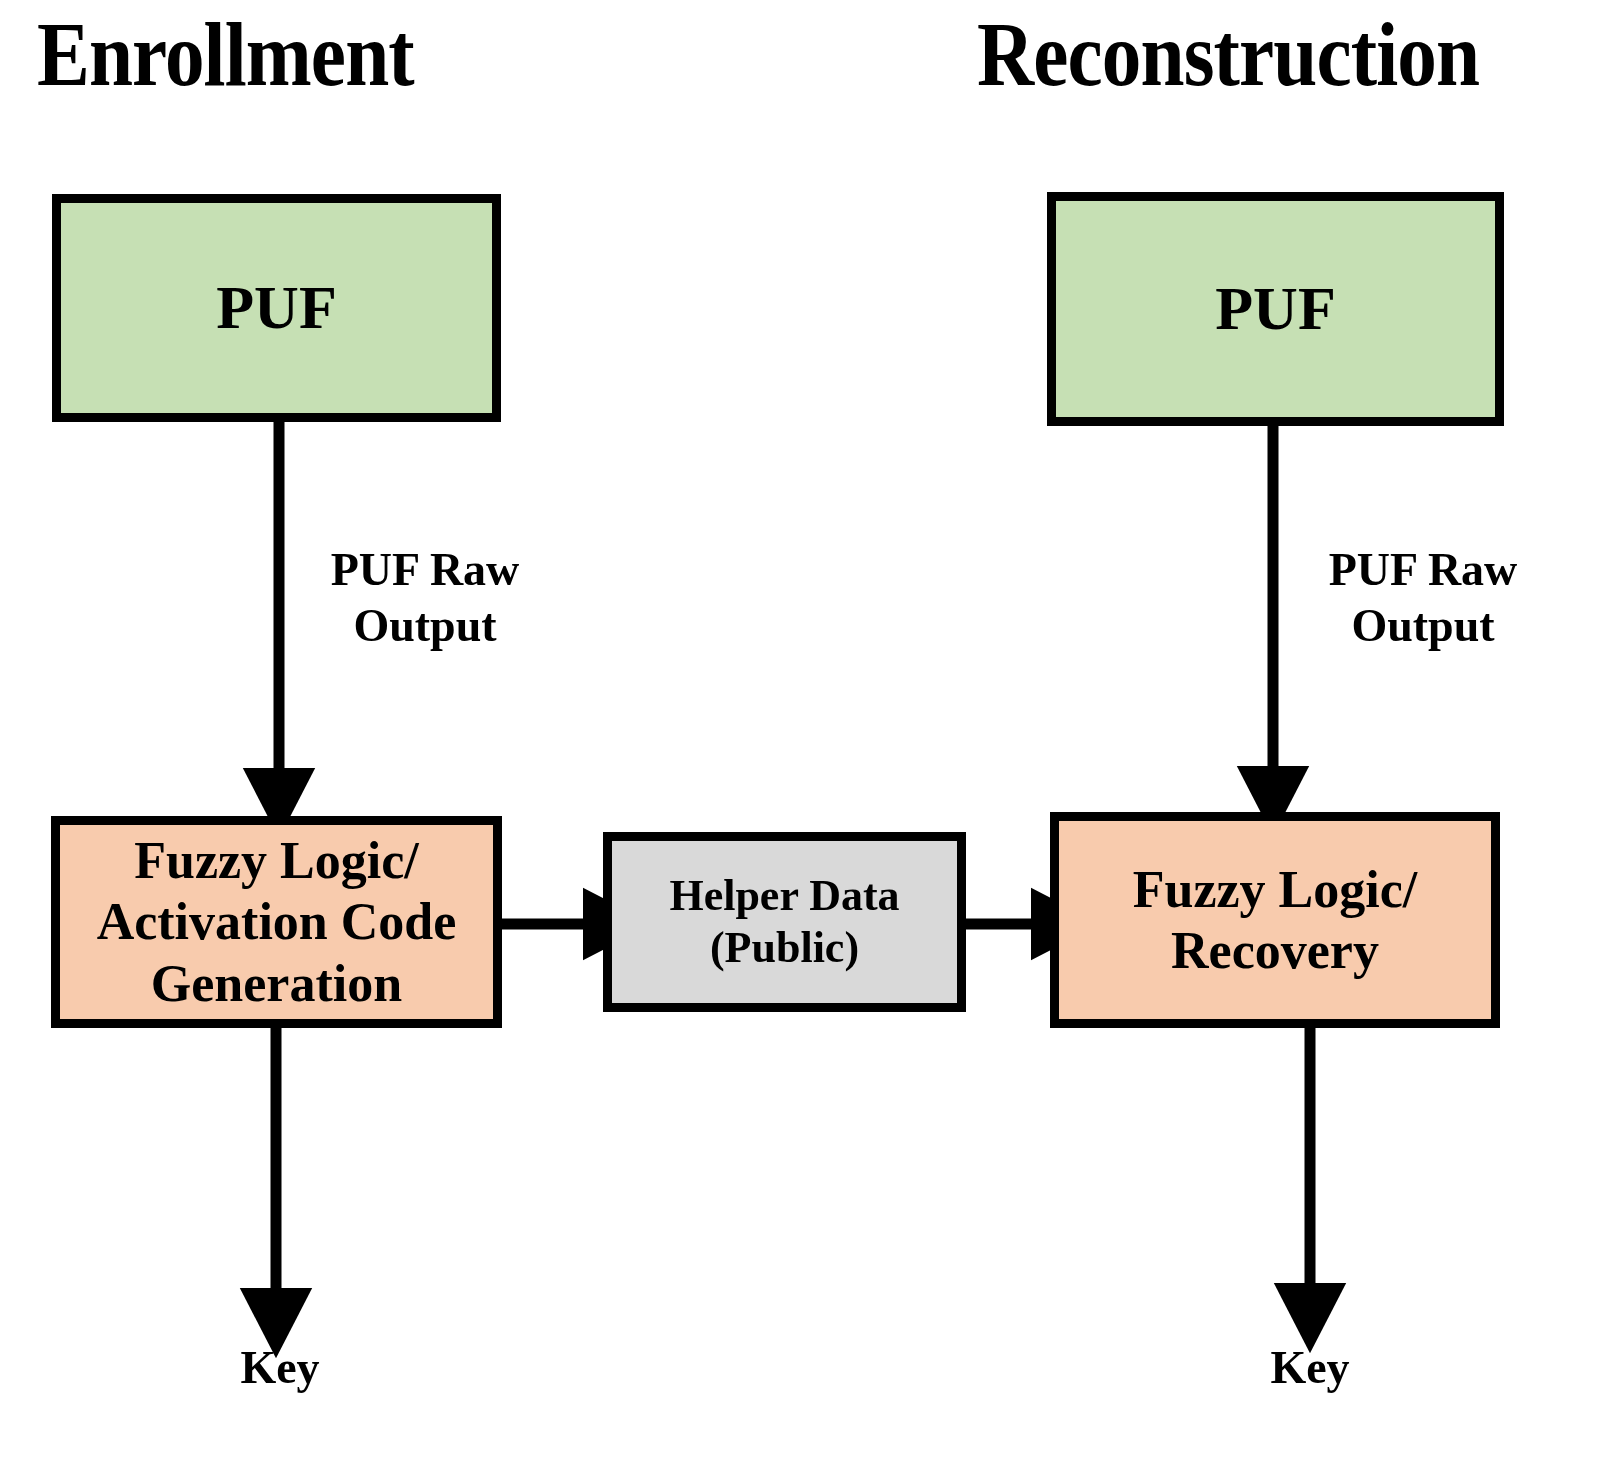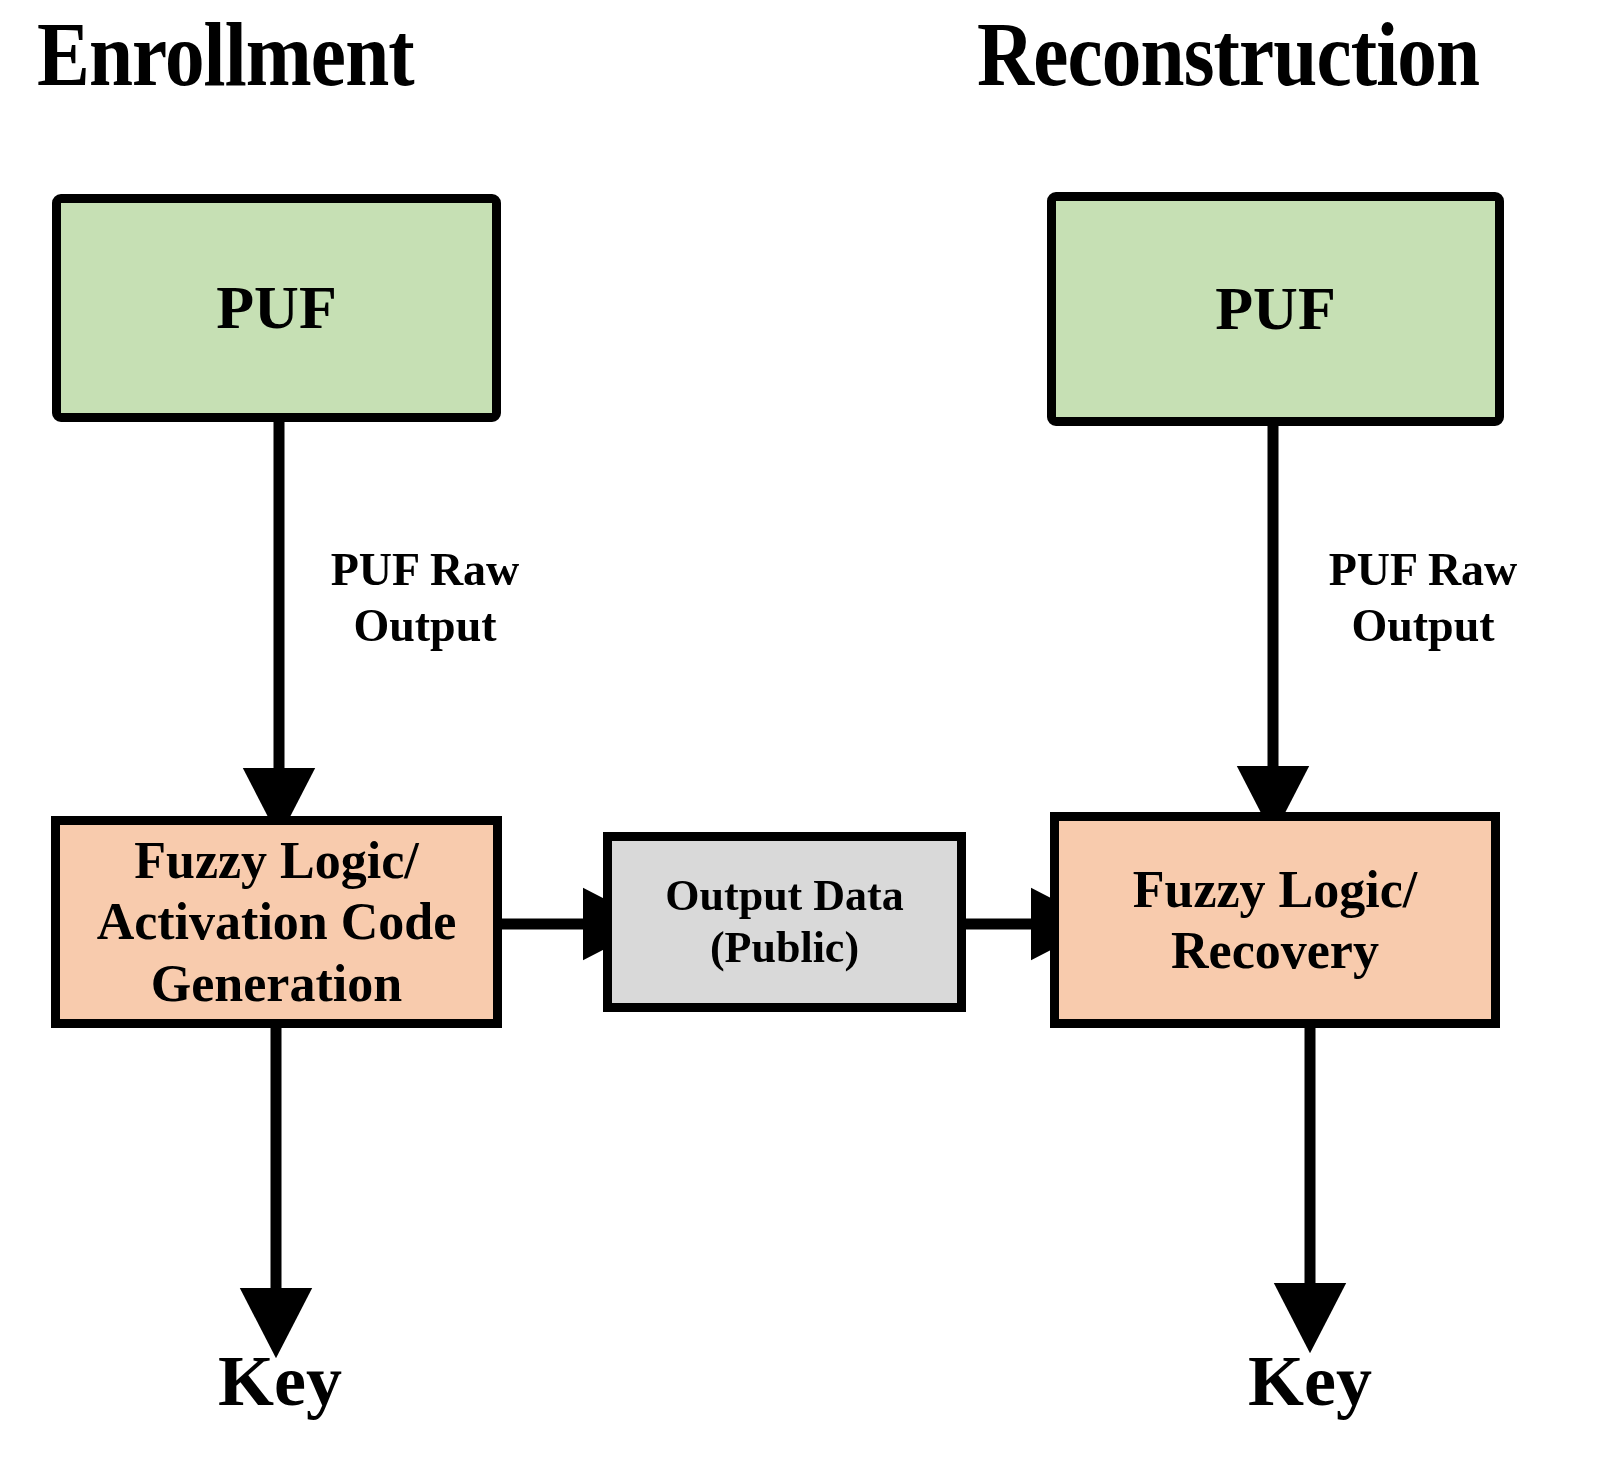--- a/index.html
+++ b/index.html
@@ -47,21 +47,21 @@
     font-weight: bold;
     z-index: 3;
   }
   .node .node-label {
     display: block;
     width: 100%;
     white-space: pre-line;
     line-height: 1.18;
   }
 
-  .node.puf { font-size: 62px; border-radius: 9px; }
+  .node.puf { font-size: 62px; }
   .node.fuzzy { font-size: 52px; }
   .node.helper { font-size: 44px; }
 
   
   #puf-enroll   { left: 27px;   top: 194px; width: 449px; height: 228px; }
   #puf-recon    { left: 1022px; top: 192px; width: 457px; height: 234px; }
   #fuzzy-enroll { left: 26px;   top: 816px; width: 451px; height: 212px; }
   #fuzzy-recon  { left: 1025px; top: 812px; width: 450px; height: 216px; }
   #helper-data  { left: 578px;  top: 832px; width: 363px; height: 180px; }
 
@@ -77,21 +77,21 @@
     white-space: pre-line;
     z-index: 4;
   }
   #label-raw-left  { left: 270px;  top: 542px; width: 260px; }
   #label-raw-right { left: 1268px; top: 542px; width: 260px; }
 
   .key-label {
     position: absolute;
     font-family: "Liberation Serif", "DejaVu Serif", serif;
     font-weight: bold;
-    font-size: 72px;
+    font-size: 46px;
     line-height: 1;
     color: #000000;
     text-align: center;
     z-index: 4;
   }
   #key-left  { left: 130px;  top: 1345px; width: 250px; }
   #key-right { left: 1160px; top: 1345px; width: 250px; }
 
   
   .arrow-svg {
@@ -150,21 +150,21 @@
     <span class="node-label">PUF</span>
   </div>
 
   <div class="node fuzzy" id="fuzzy-enroll" style="background:#f8cbad;">
     <span class="node-label">Fuzzy Logic/
 Activation Code
 Generation</span>
   </div>
 
   <div class="node helper" id="helper-data" style="background:#d9d9d9;">
-    <span class="node-label">Output Data
+    <span class="node-label">Helper Data
 (Public)</span>
   </div>
 
   <div class="node fuzzy" id="fuzzy-recon" style="background:#f8cbad;">
     <span class="node-label">Fuzzy Logic/
 Recovery</span>
   </div>
 
   <div class="edge-label" id="label-raw-left">PUF Raw
 Output</div>

